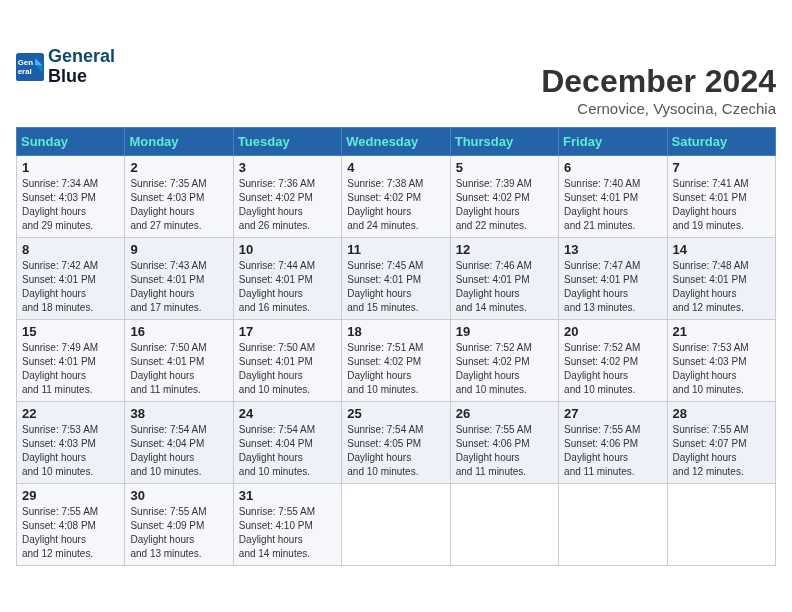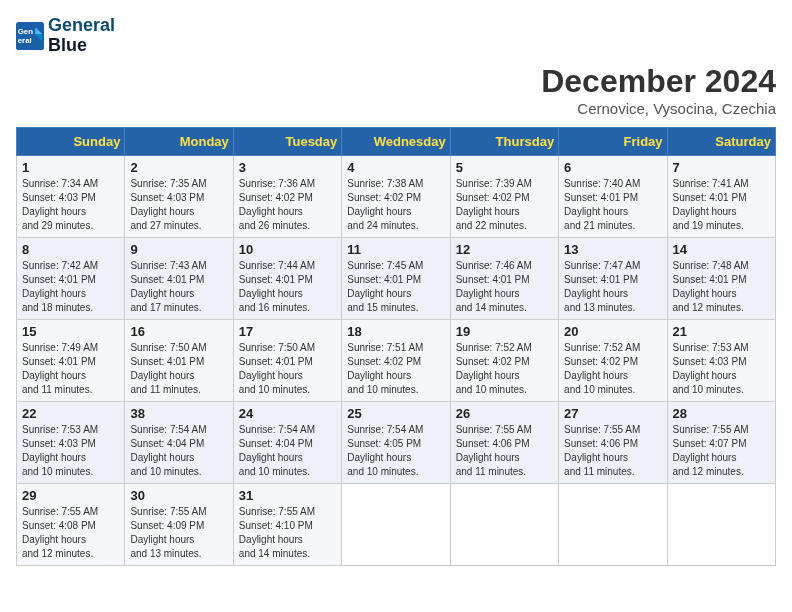--- a/index.html
+++ b/index.html
@@ -6,21 +6,21 @@
     body {
       font-family: Arial, sans-serif;
       background: #fff;
       width: 792px;
       min-height: 612px;
       padding: 16px;
     }
     .header {
       display: flex;
       justify-content: space-between;
-      align-items: flex-start;
+      align-items: center;
       margin-bottom: 10px;
     }
     .logo {
       display: flex;
       align-items: center;
     }
     .logo-text {
       font-size: 18px;
       font-weight: bold;
       color: #333;
@@ -47,25 +47,25 @@
       font-size: 15px;
       color: #555;
     }
     table {
       width: 100%;
       border-collapse: collapse;
       table-layout: fixed;
     }
     thead tr th {
       background-color: #2563a8;
-      color: #fde047;
+      color: #5eead4;
       font-size: 13px;
       font-weight: bold;
       padding: 6px 4px;
-      text-align: right;
+      text-align: left;
       border: 1px solid #4a7ec4;
     }
     tbody tr td {
       vertical-align: top;
       padding: 4px 5px;
       border: 1px solid #ccc;
       font-size: 10.5px;
       color: #333;
       background: #fff;
       height: 76px;

